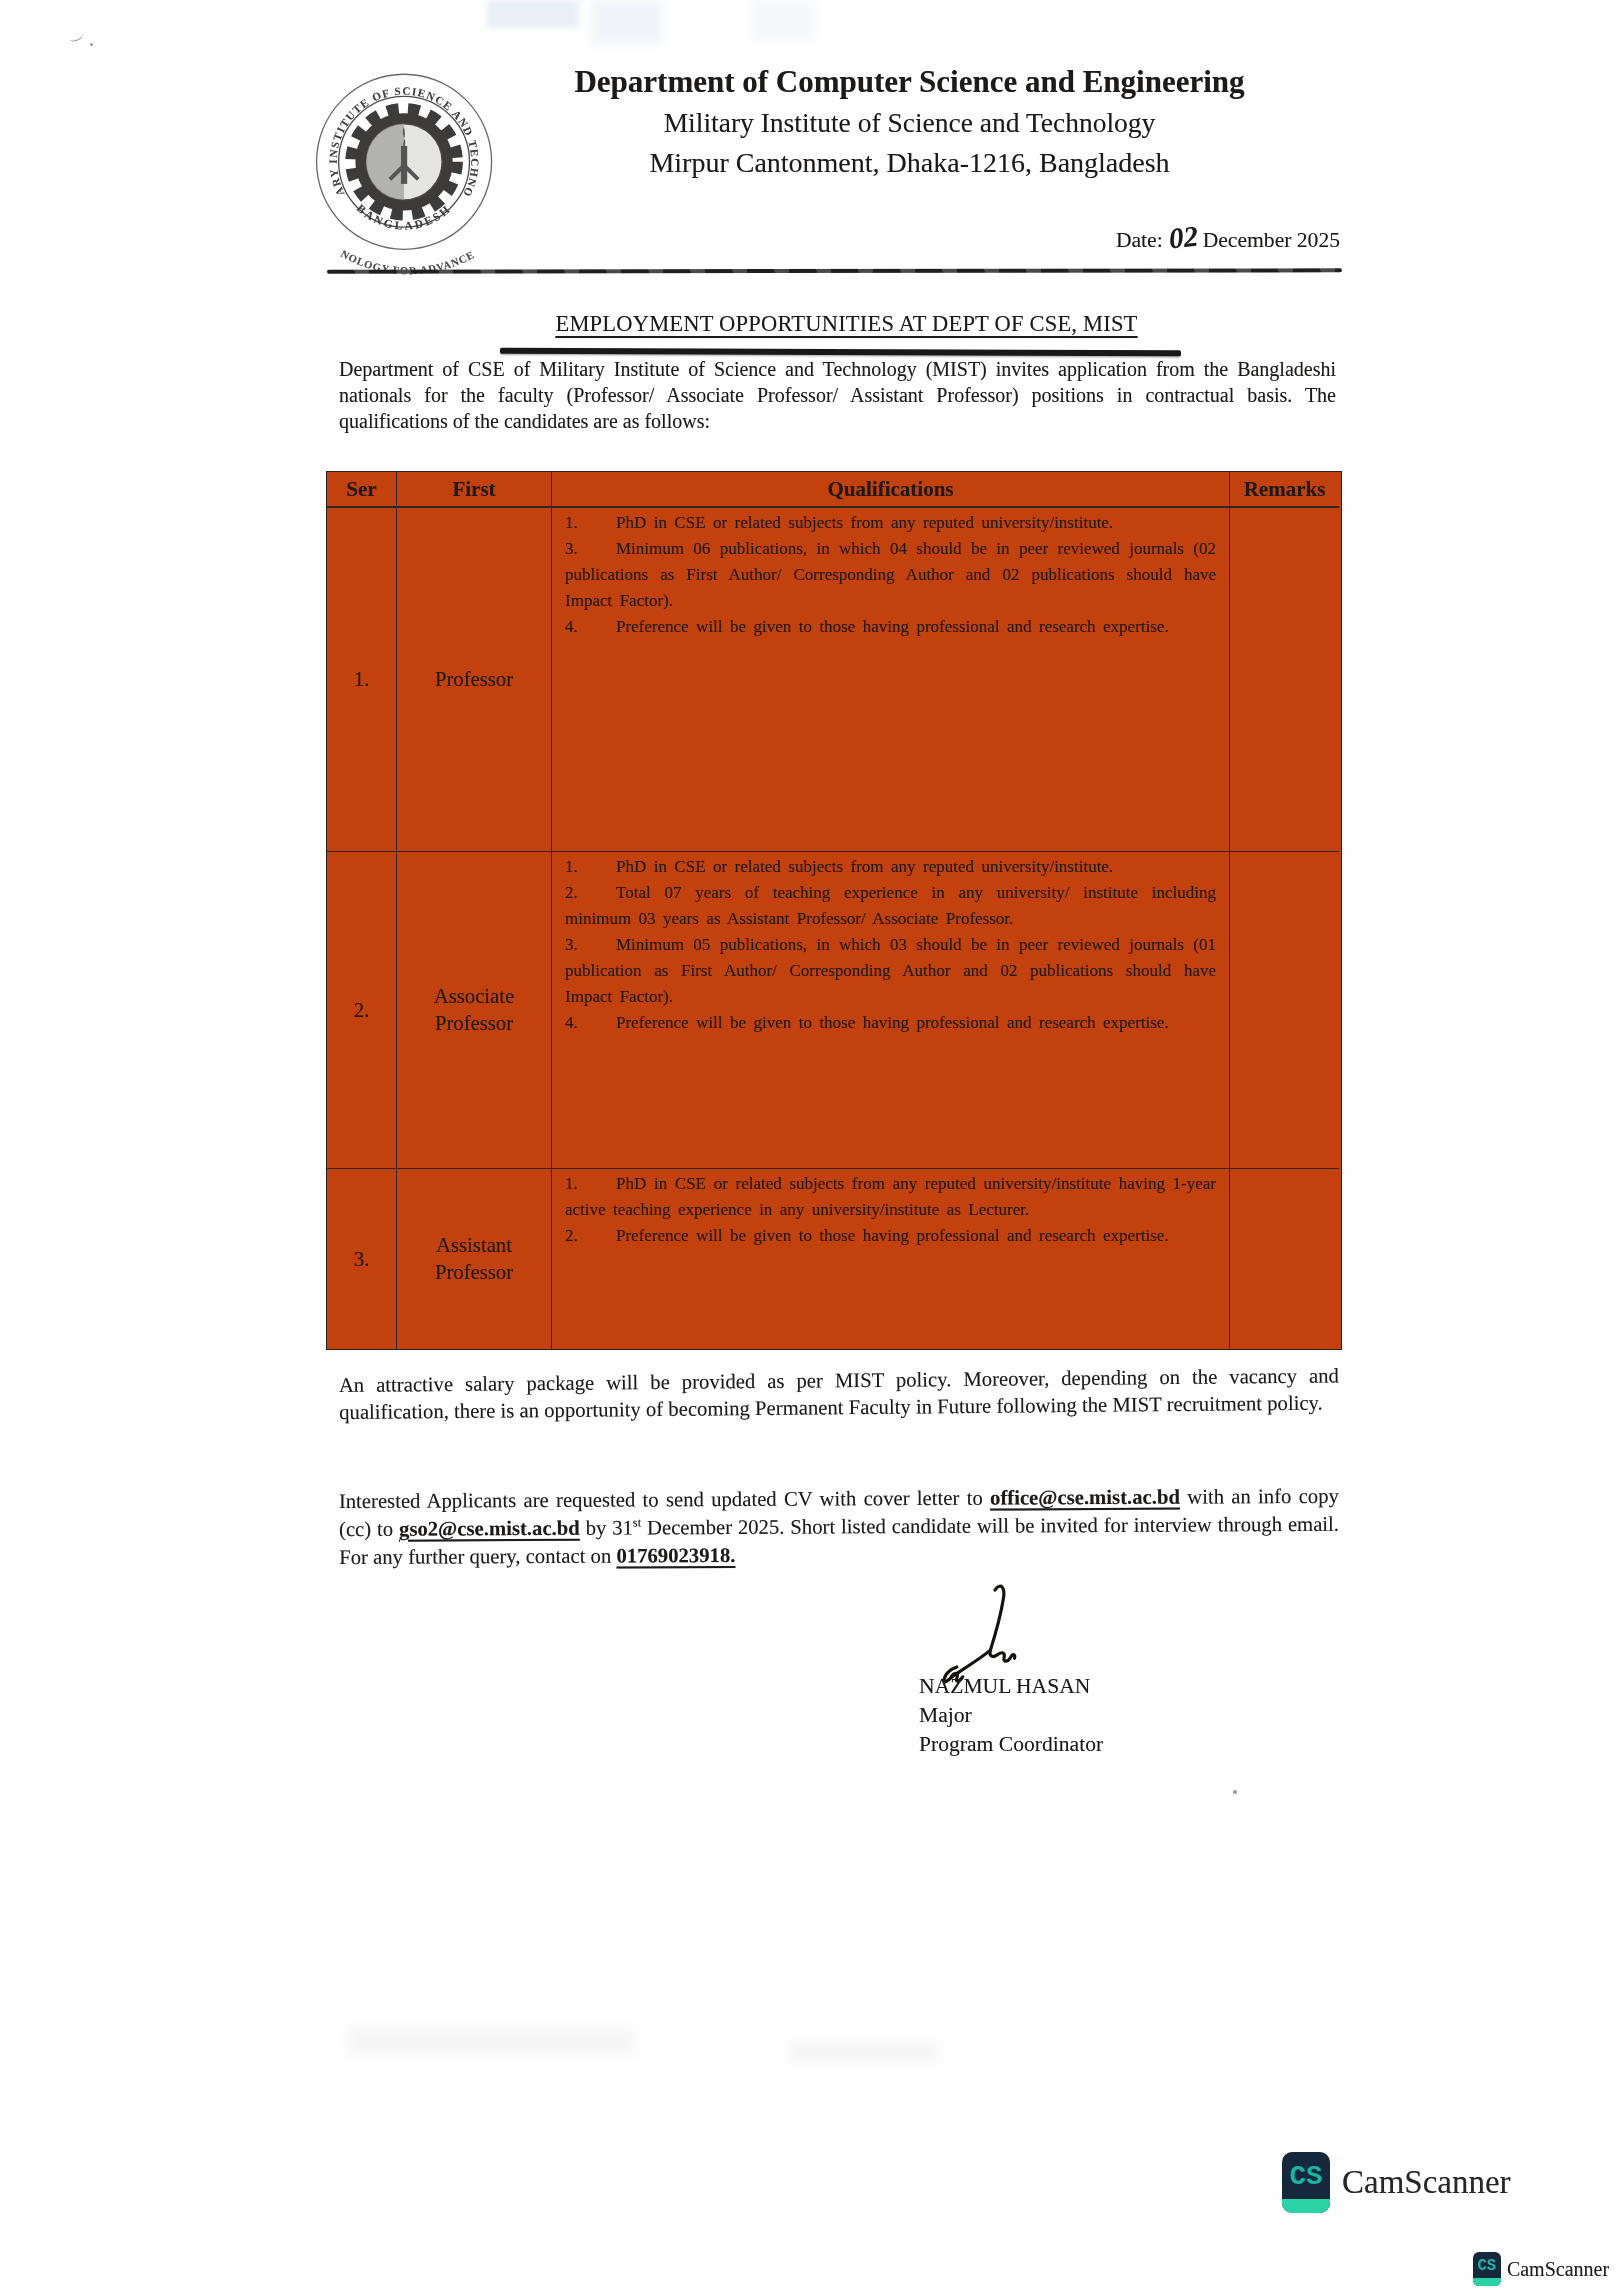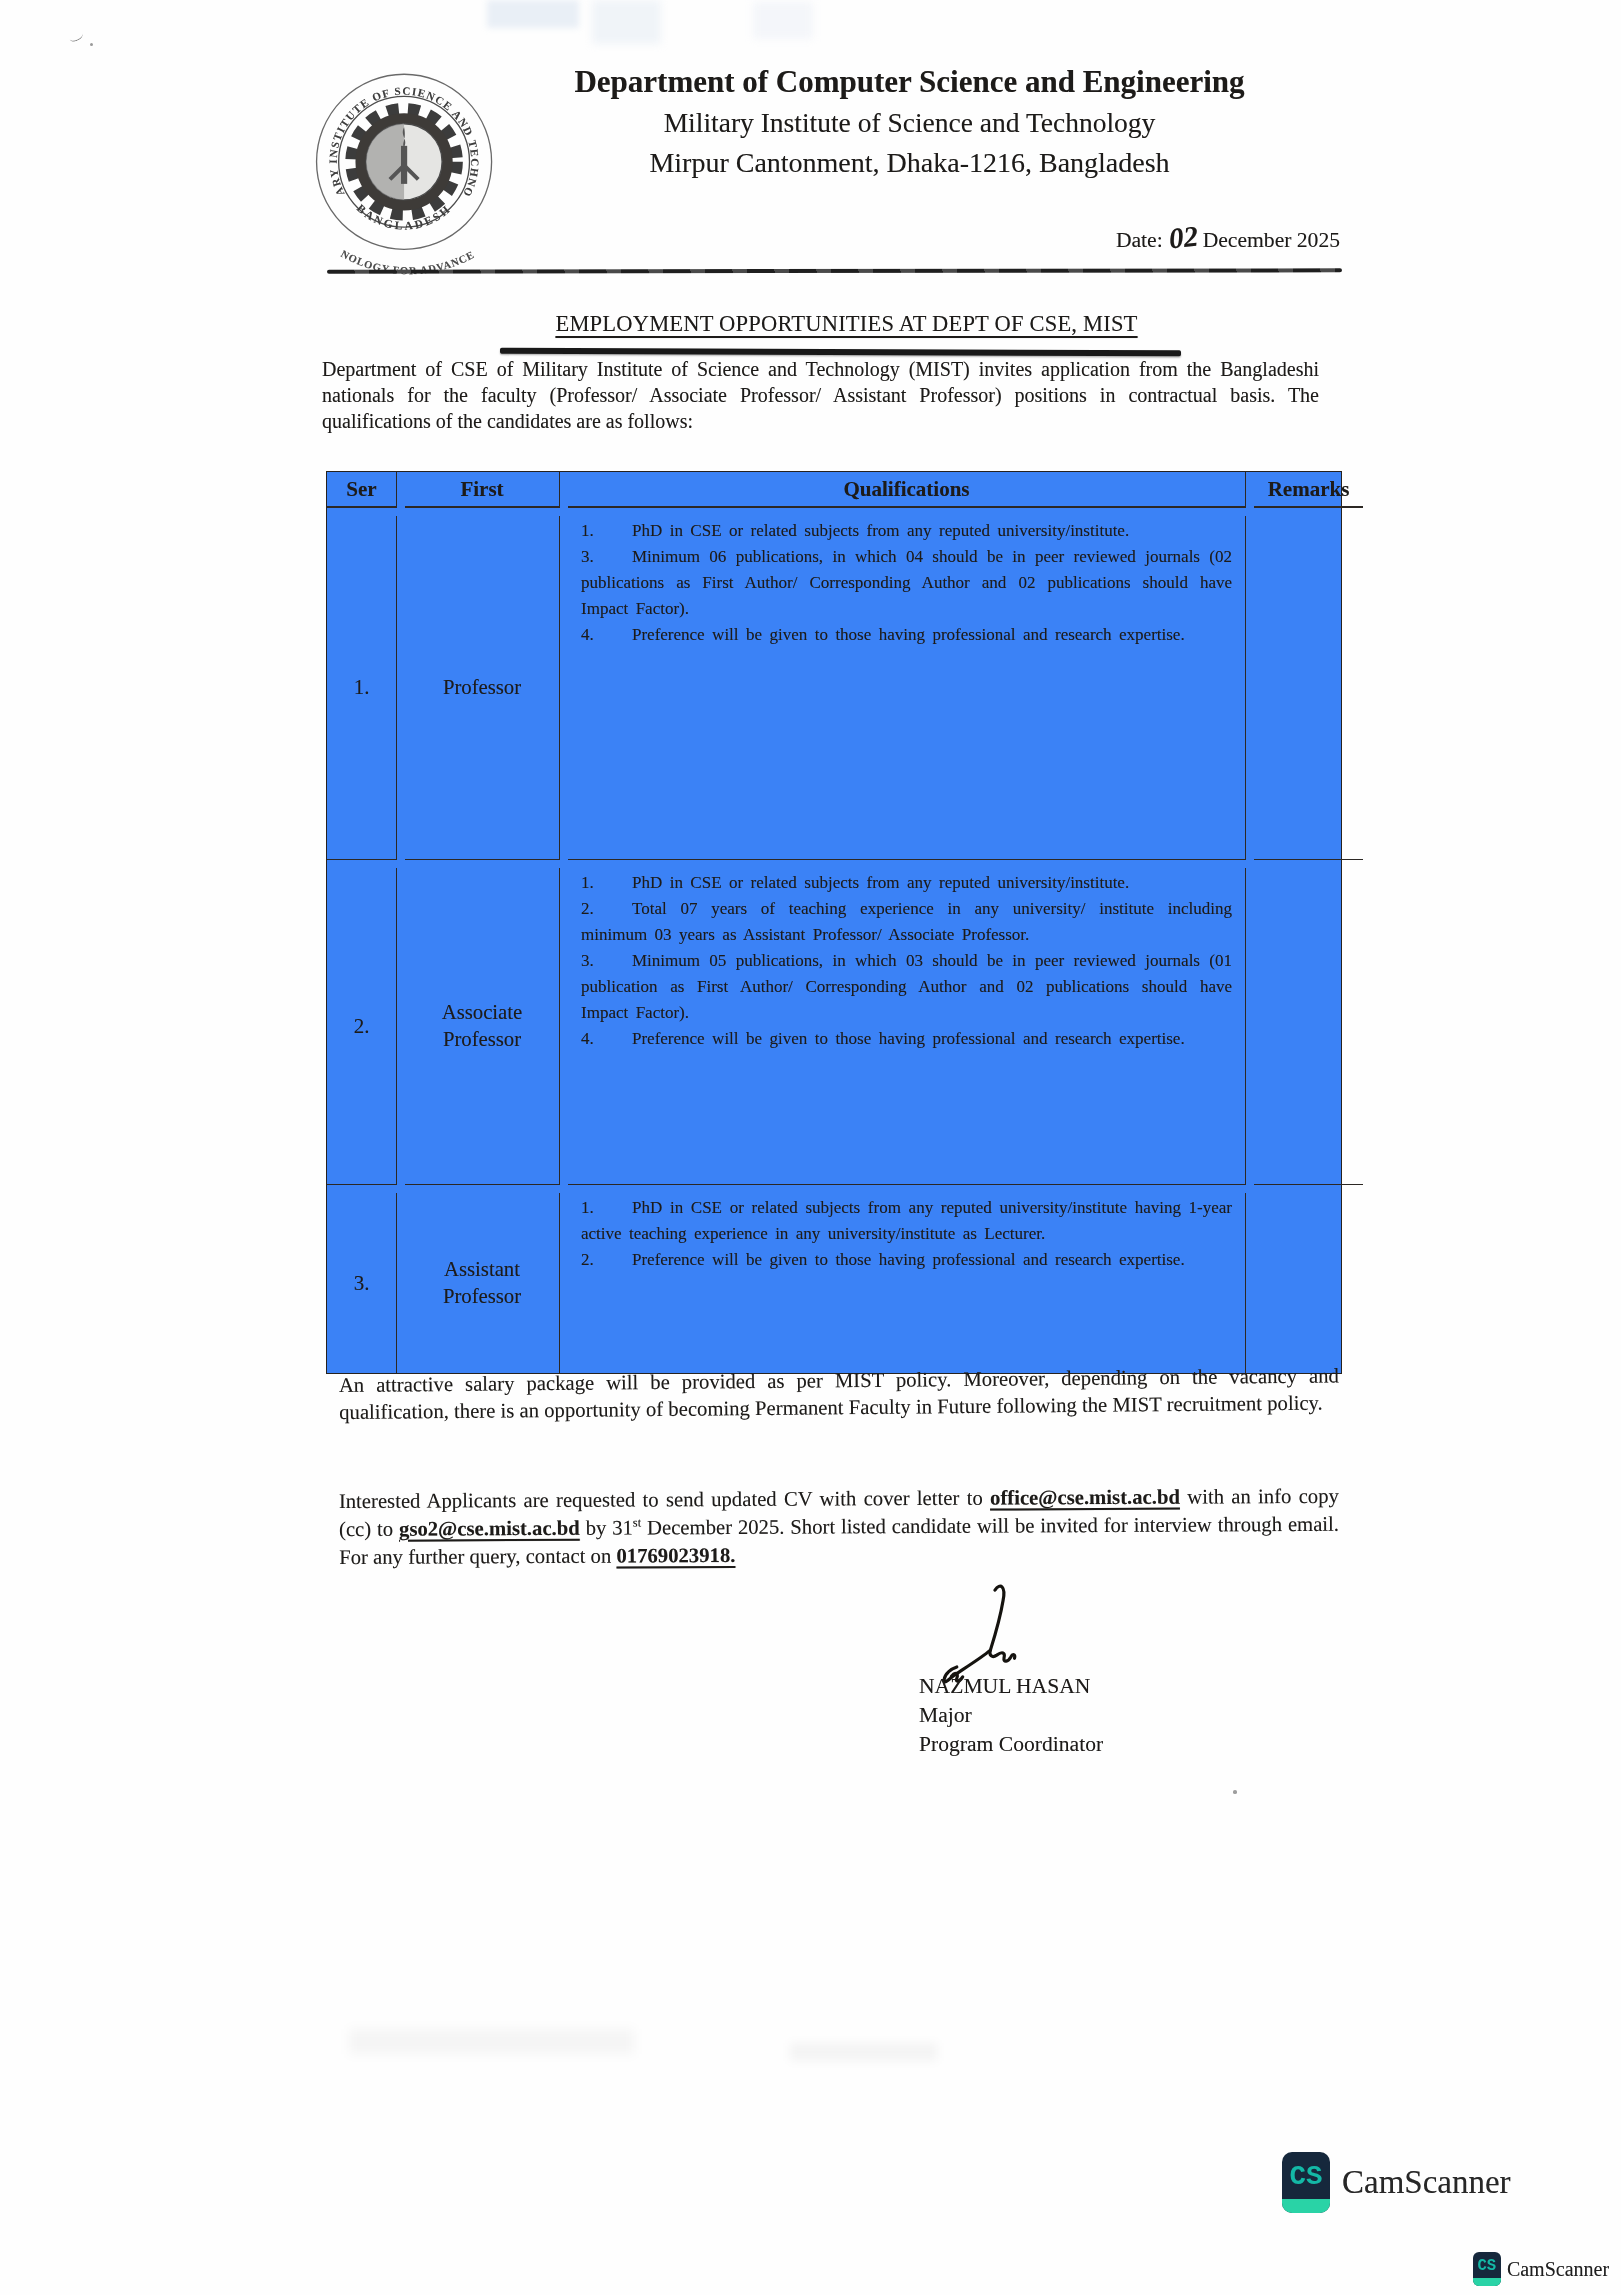--- a/index.html
+++ b/index.html
@@ -31,26 +31,26 @@
   .hand{display:inline-block;font-size:29px;font-weight:bold;font-style:italic;transform:rotate(-6deg);margin:0 4.6px 0 6.4px;line-height:0;}
 
   .hrule{position:absolute;left:327px;top:269px;width:1015px;height:4.1px;border-radius:2.3px;transform:rotate(-0.08deg);
          background:repeating-linear-gradient(90deg,#1f1f1f 0 27.5px,#4a4a4a 27.5px 42px);}
 
   .title{position:absolute;left:344px;top:311px;width:1005px;text-align:center;font-size:22.5px;font-weight:normal;letter-spacing:0.2px;}
   .title-u{text-decoration:underline;text-decoration-thickness:1.8px;text-underline-offset:5px;}
   .title-bar{position:absolute;left:500px;top:349px;width:681px;height:6px;background:#191919;border-radius:1.8px;
              transform:rotate(0.22deg);box-shadow:0 1.4px 1.8px rgba(0,0,0,.30);}
 
-  .intro{position:absolute;left:322px;top:356px;width:997px;margin:0;font-size:20px;line-height:26px;text-align:justify;}
+  .intro{position:absolute;left:339px;top:356px;width:997px;margin:0;font-size:20px;line-height:26px;text-align:justify;}
 
   
   .qtable{position:absolute;left:326px;top:471px;width:1016px;box-sizing:border-box;display:grid;
           grid-template-columns:70px 155px 678px 109px;grid-template-rows:36px 344px 317px 180px;
-          border:1.8px solid #26221e;background:#3b82f6;gap:8px;}
+          border:1.8px solid #26221e;background:#c2410c;}
   .cell{border-right:1.4px solid #2c2824;border-bottom:1.4px solid #2c2824;box-sizing:border-box;overflow:hidden;}
   .cell:nth-child(4n){border-right:none;}
   .cell:nth-last-child(-n+4){border-bottom:none;}
   .hcell{display:flex;align-items:center;justify-content:center;font-weight:bold;font-size:21px;border-bottom-width:2.3px;}
   .ser{display:flex;align-items:center;justify-content:center;font-size:21px;}
   .post{display:flex;align-items:center;justify-content:center;text-align:center;font-size:20.7px;line-height:1.3;padding:0 9.2px;}
   .qual{padding:2px 13px;font-size:17px;line-height:26px;text-align:justify;word-spacing:3.2px;}
   .qnum{display:inline-block;min-width:51px;}
 
   .salary{position:absolute;left:339px;top:1372px;width:1000px;margin:0;font-size:20.7px;line-height:27px;text-align:justify;

